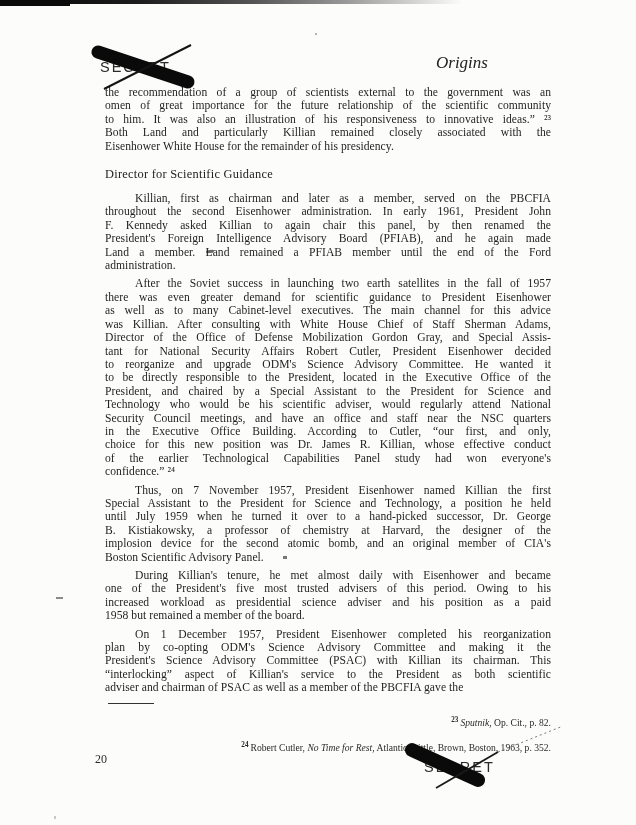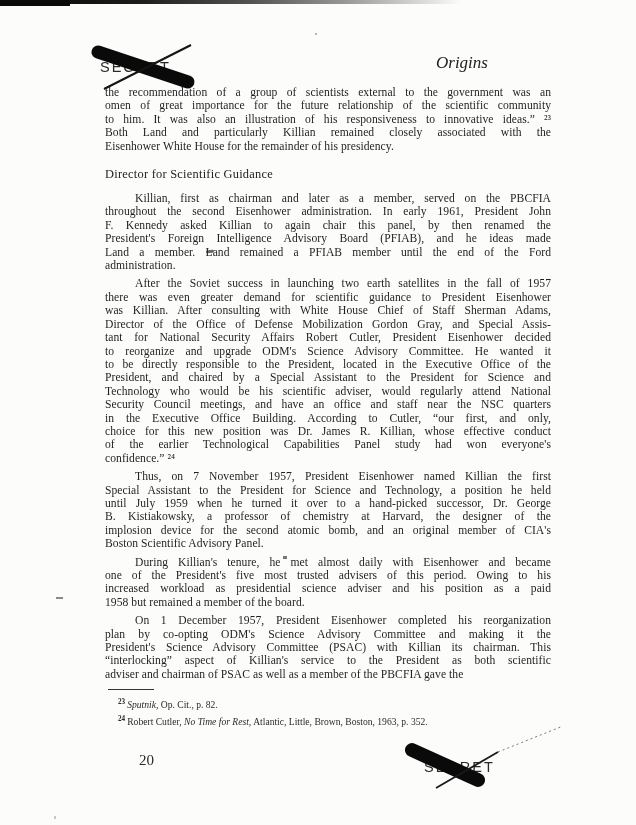--- a/index.html
+++ b/index.html
@@ -16,24 +16,24 @@
   }
   .tlast{text-align-last:left;}
   .indent{padding-left:30px;}
   .heading{
     font-size:12.4px;font-weight:normal;letter-spacing:0.25px;
     margin:14px 0 10px 0;color:#222;
   }
   .running-title{
     position:absolute;left:436px;top:53px;font-style:italic;font-size:17px;color:#222;
   }
-  .page-number{position:absolute;left:95px;top:752px;font-size:15px;color:#2a2a2a;margin-left:44px;}
+  .page-number{position:absolute;left:95px;top:752px;font-size:12px;color:#2a2a2a;}
   .footnote-block{margin-top:8px;}
   .fn-rule{width:46px;border-top:1.2px solid #333;margin:0 0 5px 3px;}
-  .fn-line{font-size:9.6px;line-height:14px;padding-left:13px;color:#2a2a2a;white-space:nowrap;}
+  .fn-line{font-size:9.6px;line-height:22px;padding-left:13px;color:#2a2a2a;white-space:nowrap;text-align:right;}
   .fn-marker{vertical-align:super;font-size:7.2px;margin-right:2px;font-weight:bold;}
   .italic{font-style:italic;}
   .stamp{position:absolute;}
   .artifact{position:absolute;}
 </style>
 </head>
 <body>
 
 <div class="artifact" style="top:0;left:0;height:4px;width:462px;
             background:linear-gradient(90deg,#050505,#1c1c1c 30%,#555 55%,#999 75%,rgba(190,190,190,0));"></div>
@@ -61,27 +61,28 @@
         <div class="tline">Both Land and particularly Killian remained closely associated with the</div>
         <div class="tline tlast">Eisenhower White House for the remainder of his presidency.</div>
       </div>
     </div>
   <h2 class="heading">Director for Scientific Guidance</h2>
   <div>
       <div class="para">
         <div class="tline indent">Killian, first as chairman and later as a member, served on the PBCFIA</div>
         <div class="tline">throughout the second Eisenhower administration. In early 1961, President John</div>
         <div class="tline">F. Kennedy asked Killian to again chair this panel, by then renamed the</div>
-        <div class="tline">President's Foreign Intelligence Advisory Board (PFIAB), and he ideas made</div>
+        <div class="tline">President's Foreign Intelligence Advisory Board (PFIAB), and he again made</div>
         <div class="tline">Land a member. Land remained a PFIAB member until the end of the Ford</div>
         <div class="tline tlast">administration.</div>
       </div>
       <div class="para">
         <div class="tline indent">After the Soviet success in launching two earth satellites in the fall of 1957</div>
         <div class="tline">there was even greater demand for scientific guidance to President Eisenhower</div>
+        <div class="tline">as well as to many Cabinet-level executives. The main channel for this advice</div>
         <div class="tline">was Killian. After consulting with White House Chief of Staff Sherman Adams,</div>
         <div class="tline">Director of the Office of Defense Mobilization Gordon Gray, and Special Assis-</div>
         <div class="tline">tant for National Security Affairs Robert Cutler, President Eisenhower decided</div>
         <div class="tline">to reorganize and upgrade ODM's Science Advisory Committee. He wanted it</div>
         <div class="tline">to be directly responsible to the President, located in the Executive Office of the</div>
         <div class="tline">President, and chaired by a Special Assistant to the President for Science and</div>
         <div class="tline">Technology who would be his scientific adviser, would regularly attend National</div>
         <div class="tline">Security Council meetings, and have an office and staff near the NSC quarters</div>
         <div class="tline">in the Executive Office Building. According to Cutler, “our first, and only,</div>
         <div class="tline">choice for this new position was Dr. James R. Killian, whose effective conduct</div>

